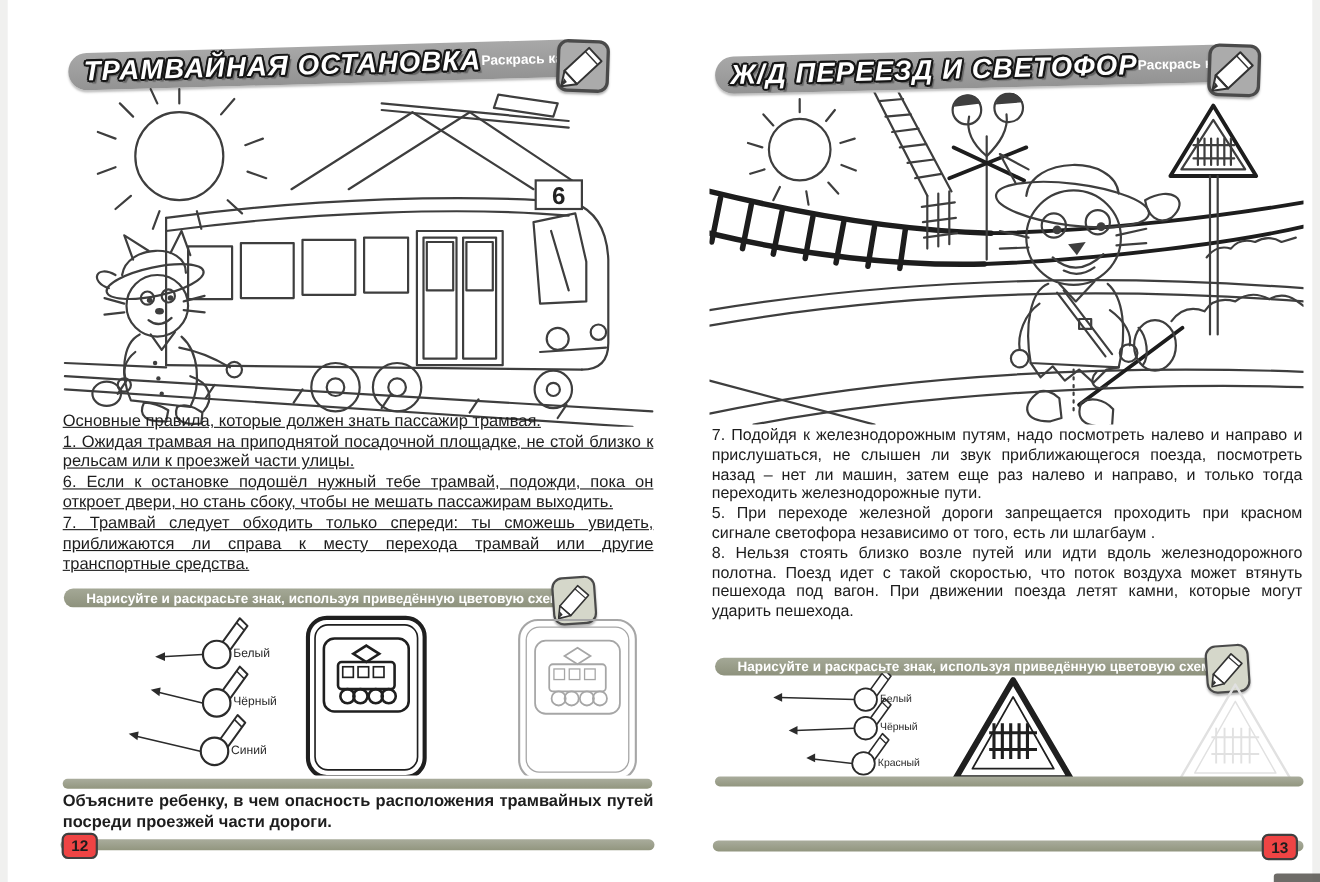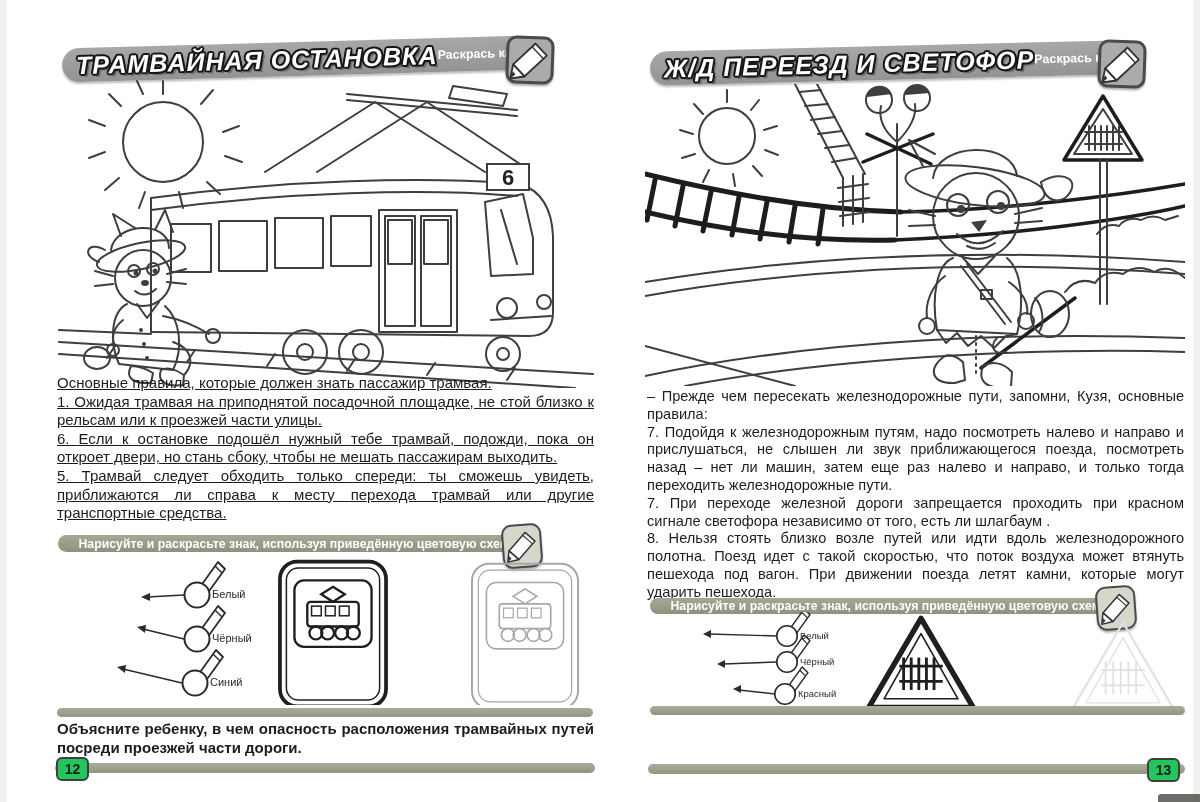--- a/index.html
+++ b/index.html
@@ -24,21 +24,21 @@
   .tblock{position:absolute;text-align:justify;}
   .tblock p{margin:0;}
   .left-body{font-size:15px;line-height:1.24;}
   .right-body{font-size:14.6px;line-height:1.22;}
   .footer-text{position:absolute;font-size:15px;line-height:1.26;text-align:justify;font-weight:bold;}
   
   .gbar{position:absolute;background:linear-gradient(180deg,#a9ac9c,#92967f);border-radius:8px;}
   .banner{position:absolute;background:linear-gradient(180deg,#a4a896,#8e927d);border-radius:9px;
           display:flex;align-items:center;justify-content:center;color:#fff;font-weight:bold;
           font-size:12.3px;white-space:nowrap;}
-  .pagenum{position:absolute;background:#22c55e;border:2.5px solid #3f3f3f;border-radius:6px;
+  .pagenum{position:absolute;background:#ef4444;border:2.5px solid #3f3f3f;border-radius:6px;
            font-weight:bold;font-size:14px;width:29px;height:20px;display:flex;
            align-items:center;justify-content:center;}
   
   svg.scene{position:absolute;}
   .scene .ln{fill:none;stroke:#3e3e3e;stroke-width:2;stroke-linecap:round;stroke-linejoin:round;}
   .scene .thick{fill:none;stroke:#1d1d1d;stroke-width:5;stroke-linecap:round;}
   .scene .mid{fill:none;stroke:#1d1d1d;stroke-width:3.5;stroke-linecap:round;}
   .scene .fillink{fill:#3e3e3e;stroke:none;}
   .scene .white{fill:#fff;stroke:#3e3e3e;stroke-width:2;}
   .scene text{font-family:"Liberation Sans",sans-serif;}
@@ -184,21 +184,21 @@
       <path class="ln" d="M118,264 C136,270 140,284 130,296"></path>
       <path class="ln" d="M76,288 C70,300 78,306 96,305 L98,295 C90,290 82,288 76,288"></path>
       <path class="ln" d="M106,292 C102,303 110,309 128,307 L129,297 C121,291 112,289 106,292"></path>
     </g>
   </svg>
 
   <div class="tblock left-body" style="left:7px;top:374px;width:537px;text-decoration:underline;">
     <p>Основные правила, которые должен знать пассажир трамвая.</p>
     <p>1. Ожидая трамвая на приподнятой посадочной площадке, не стой близко к рельсам или к проезжей части улицы.</p>
     <p>6. Если к остановке подошёл нужный тебе трамвай, подожди, пока он откроет двери, но стань сбоку, чтобы не мешать пассажирам выходить.</p>
-    <p>5. Трамвай следует обходить только спереди: ты сможешь увидеть, приближаются ли справа к месту перехода трамвай или другие транспортные средства.</p>
+    <p>7. Трамвай следует обходить только спереди: ты сможешь увидеть, приближаются ли справа к месту перехода трамвай или другие транспортные средства.</p>
   </div>
 
   <div class="banner" style="left:8px;top:535px;width:478px;height:17px;">
     <span>Нарисуйте и раскрасьте знак, используя приведённую цветовую схему</span>
   </div>
   <div class="pbox light" style="left:452px;top:524px;transform:rotate(-4deg);">
     <svg width="32" height="34" viewBox="0 0 48 48">
         <use href="#bpencil"></use>
       </svg>
   </div>
@@ -319,23 +319,22 @@
       <ellipse class="ln" cx="405" cy="230" rx="19" ry="23"></ellipse>
       <path class="ln" d="M390,214 C398,222 400,240 394,248"></path>
       <path class="ln" d="M292,246 L301,259 L312,249 L323,262 L336,252 L349,264 L361,252 L372,250"></path>
       <path class="ln" d="M331,252 V294" stroke-dasharray="2 5"></path>
       <path class="ln" d="M300,272 C282,284 286,300 310,299 L320,296 L318,278 C312,272 304,270 300,272"></path>
       <path class="ln" d="M338,282 C332,298 342,306 366,303 L367,288 C358,278 346,277 338,282"></path>
     </g>
   </svg>
 
   <div class="tblock right-body" style="left:7px;top:388px;width:537px;">
-    <p>– Прежде чем пересекать железнодорожные пути, запомни, Кузя, основные правила:</p>
     <p>7. Подойдя к железнодорожным путям, надо посмотреть налево и направо и прислушаться, не слышен ли звук приближающегося поезда, посмотреть назад – нет ли машин, затем еще раз налево и направо, и только тогда переходить железнодорожные пути.</p>
-    <p>7. При переходе железной дороги запрещается проходить при красном сигнале светофора независимо от того, есть ли шлагбаум .</p>
+    <p>5. При переходе железной дороги запрещается проходить при красном сигнале светофора независимо от того, есть ли шлагбаум .</p>
     <p>8. Нельзя стоять близко возле путей или идти вдоль железнодорожного полотна. Поезд идет с такой скоростью, что поток воздуха может втянуть пешехода под вагон. При движении поезда летят камни, которые могут ударить пешехода.</p>
   </div>
 
   <div class="banner" style="left:10px;top:598px;width:478px;height:16px;">
     <span>Нарисуйте и раскрасьте знак, используя приведённую цветовую схему</span>
   </div>
   <div class="pbox light" style="left:456px;top:586px;transform:rotate(-4deg);">
     <svg width="32" height="34" viewBox="0 0 48 48">
         <use href="#bpencil"></use>
       </svg>

